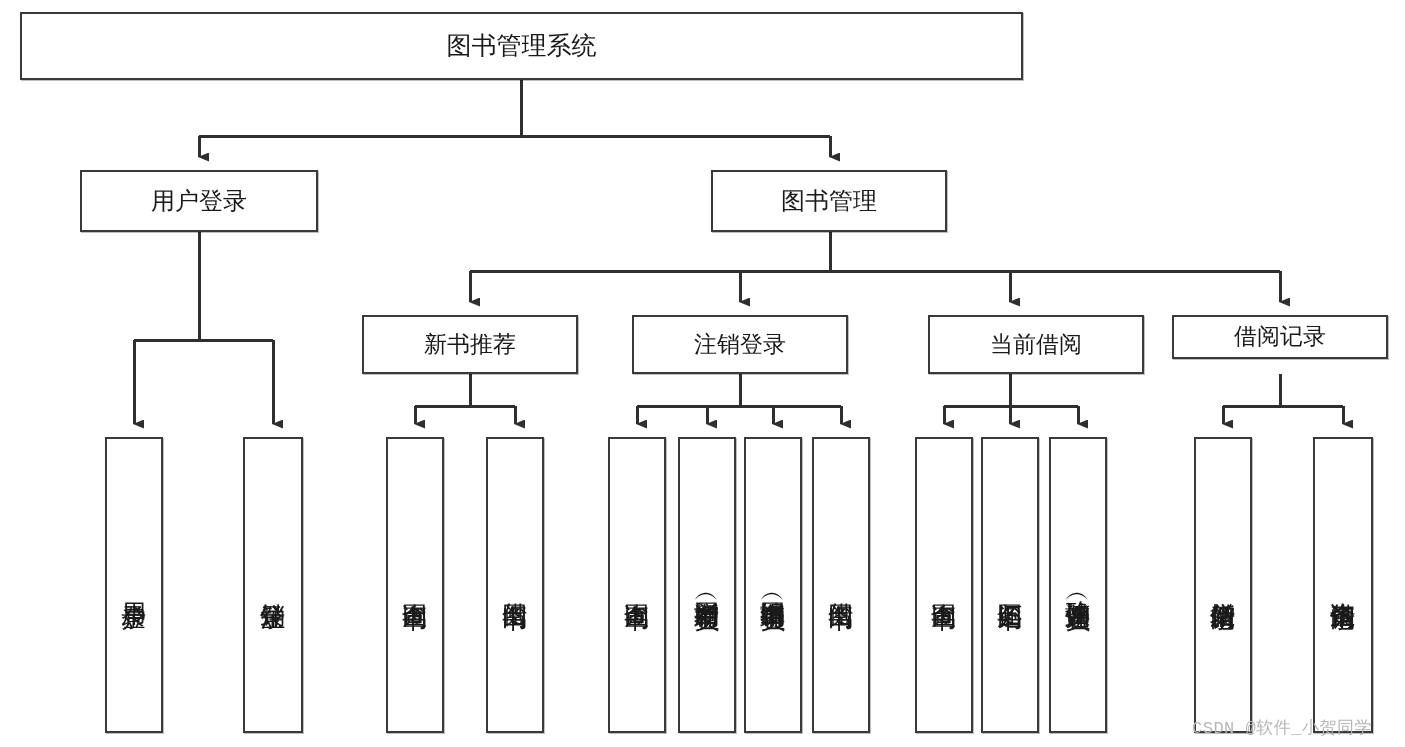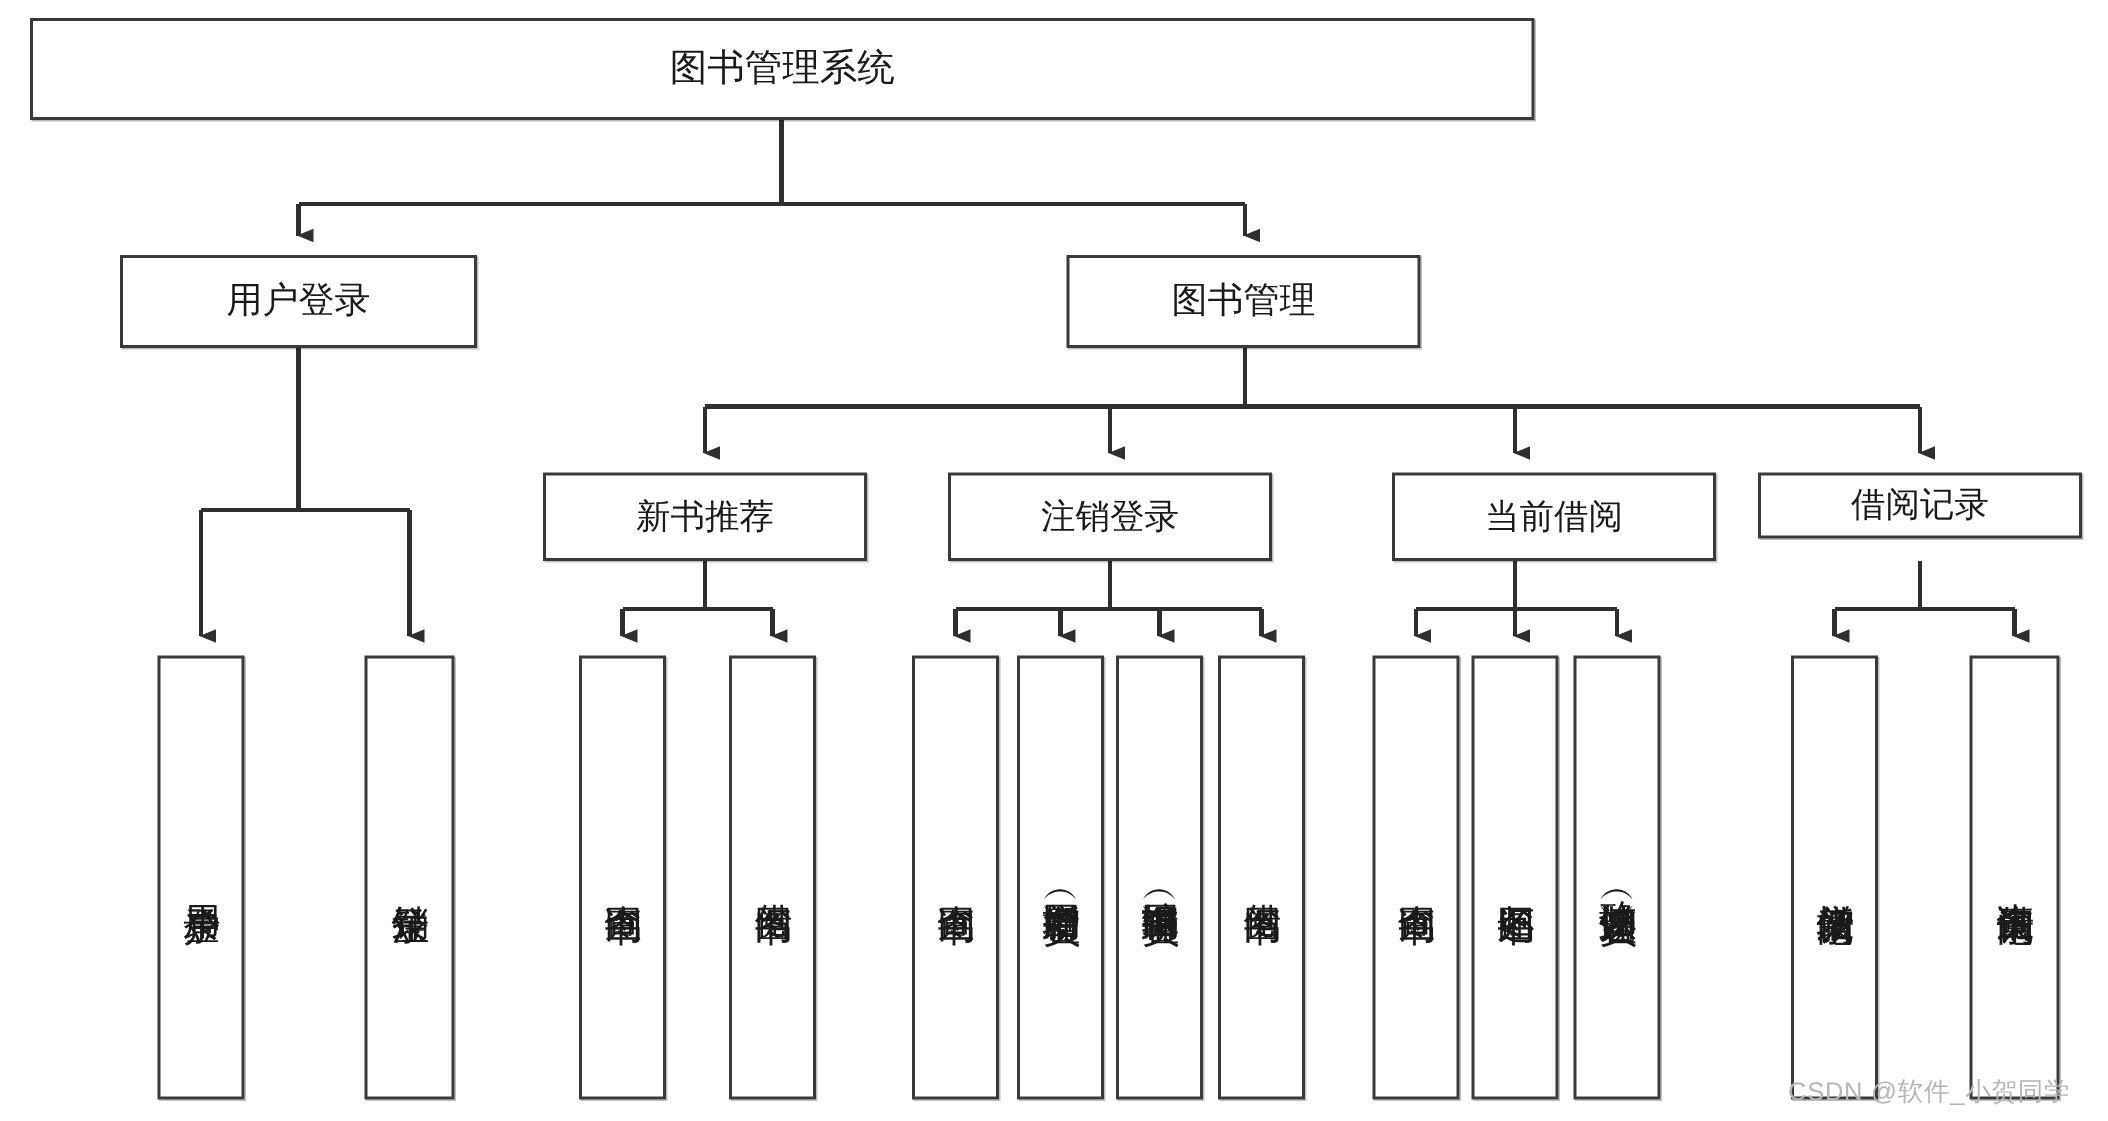--- a/index.html
+++ b/index.html
@@ -189,15 +189,15 @@
   <div class="node leaf" style="left:1049px; top:437px; width:58px; height:296px;">
     <span class="node-label">确认归还（管理员）</span>
   </div>
   <div class="node leaf" style="left:1194px; top:437px; width:58px; height:296px;">
     <span class="node-label">新增借阅记录</span>
   </div>
   <div class="node leaf" style="left:1313px; top:437px; width:60px; height:296px;">
     <span class="node-label">查询借阅记录</span>
   </div>
 
-  <div id="watermark" style="left:1192px; top:716px;">CSDN @软件_小贺同学</div>
+  <div id="watermark" style="left:1192px; top:716px;font-family:Liberation Mono, monospace;">CSDN @软件_小贺同学</div>
 
 </div>
 
 </body></html>

